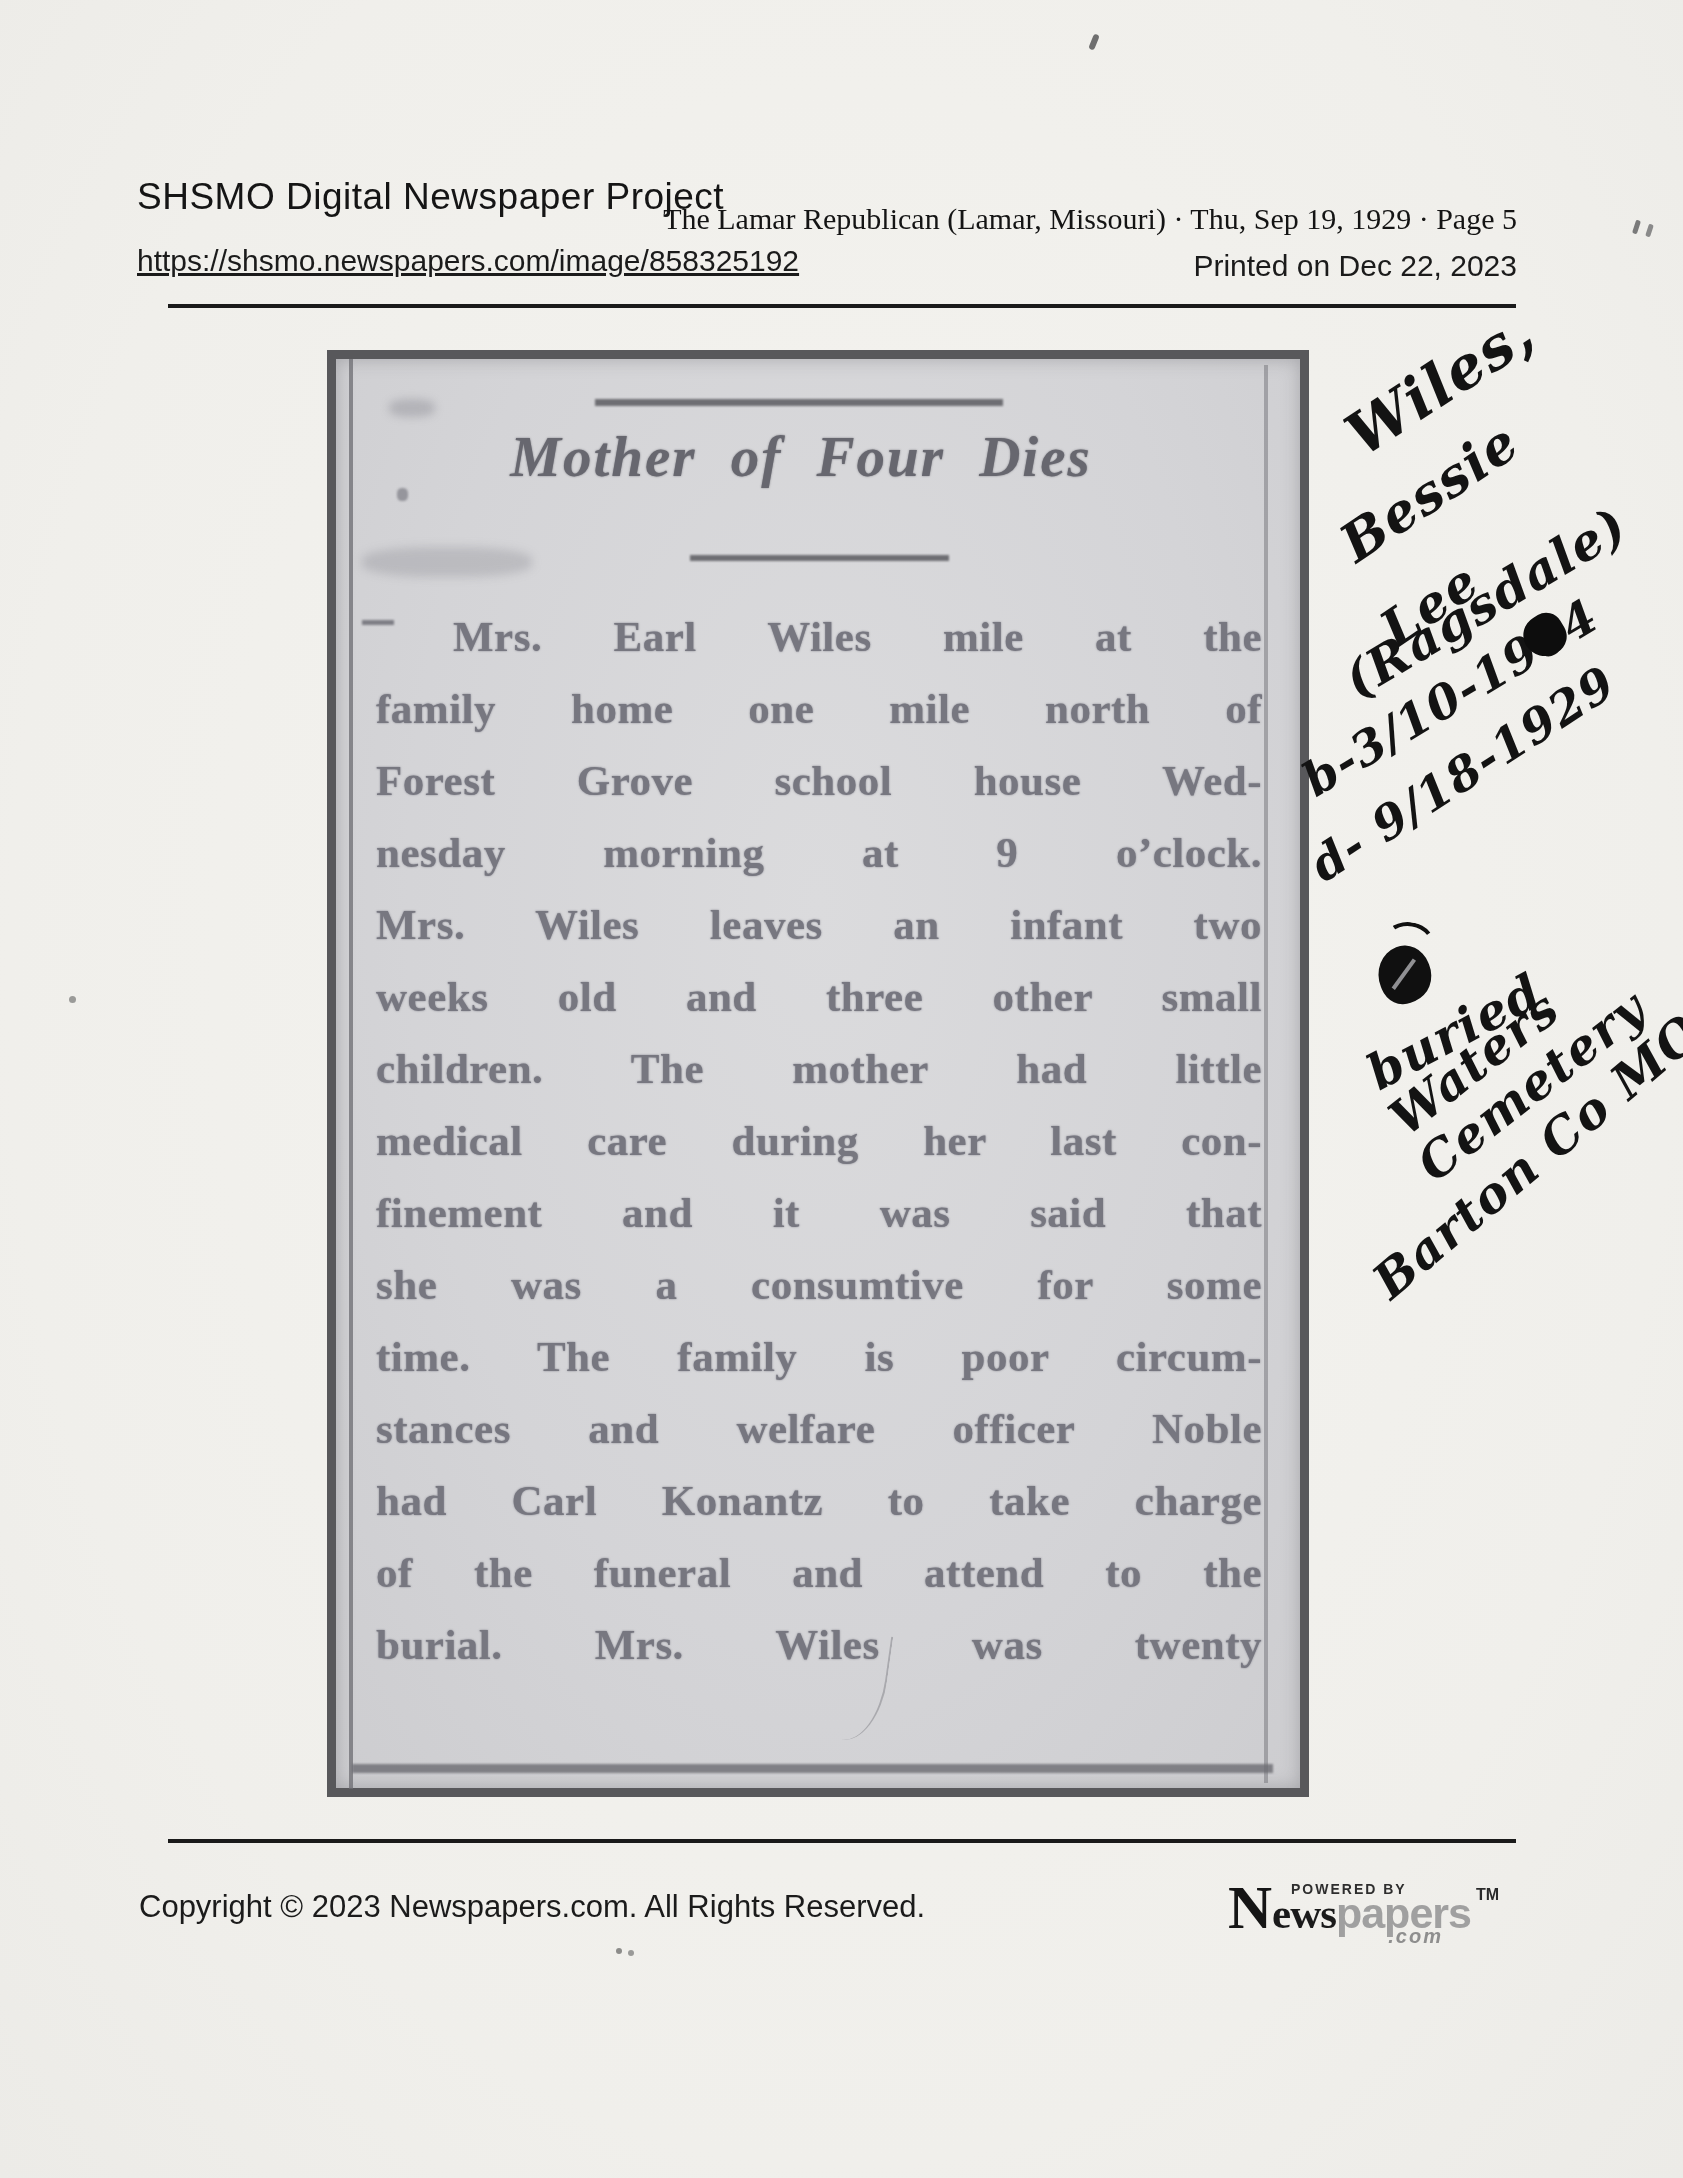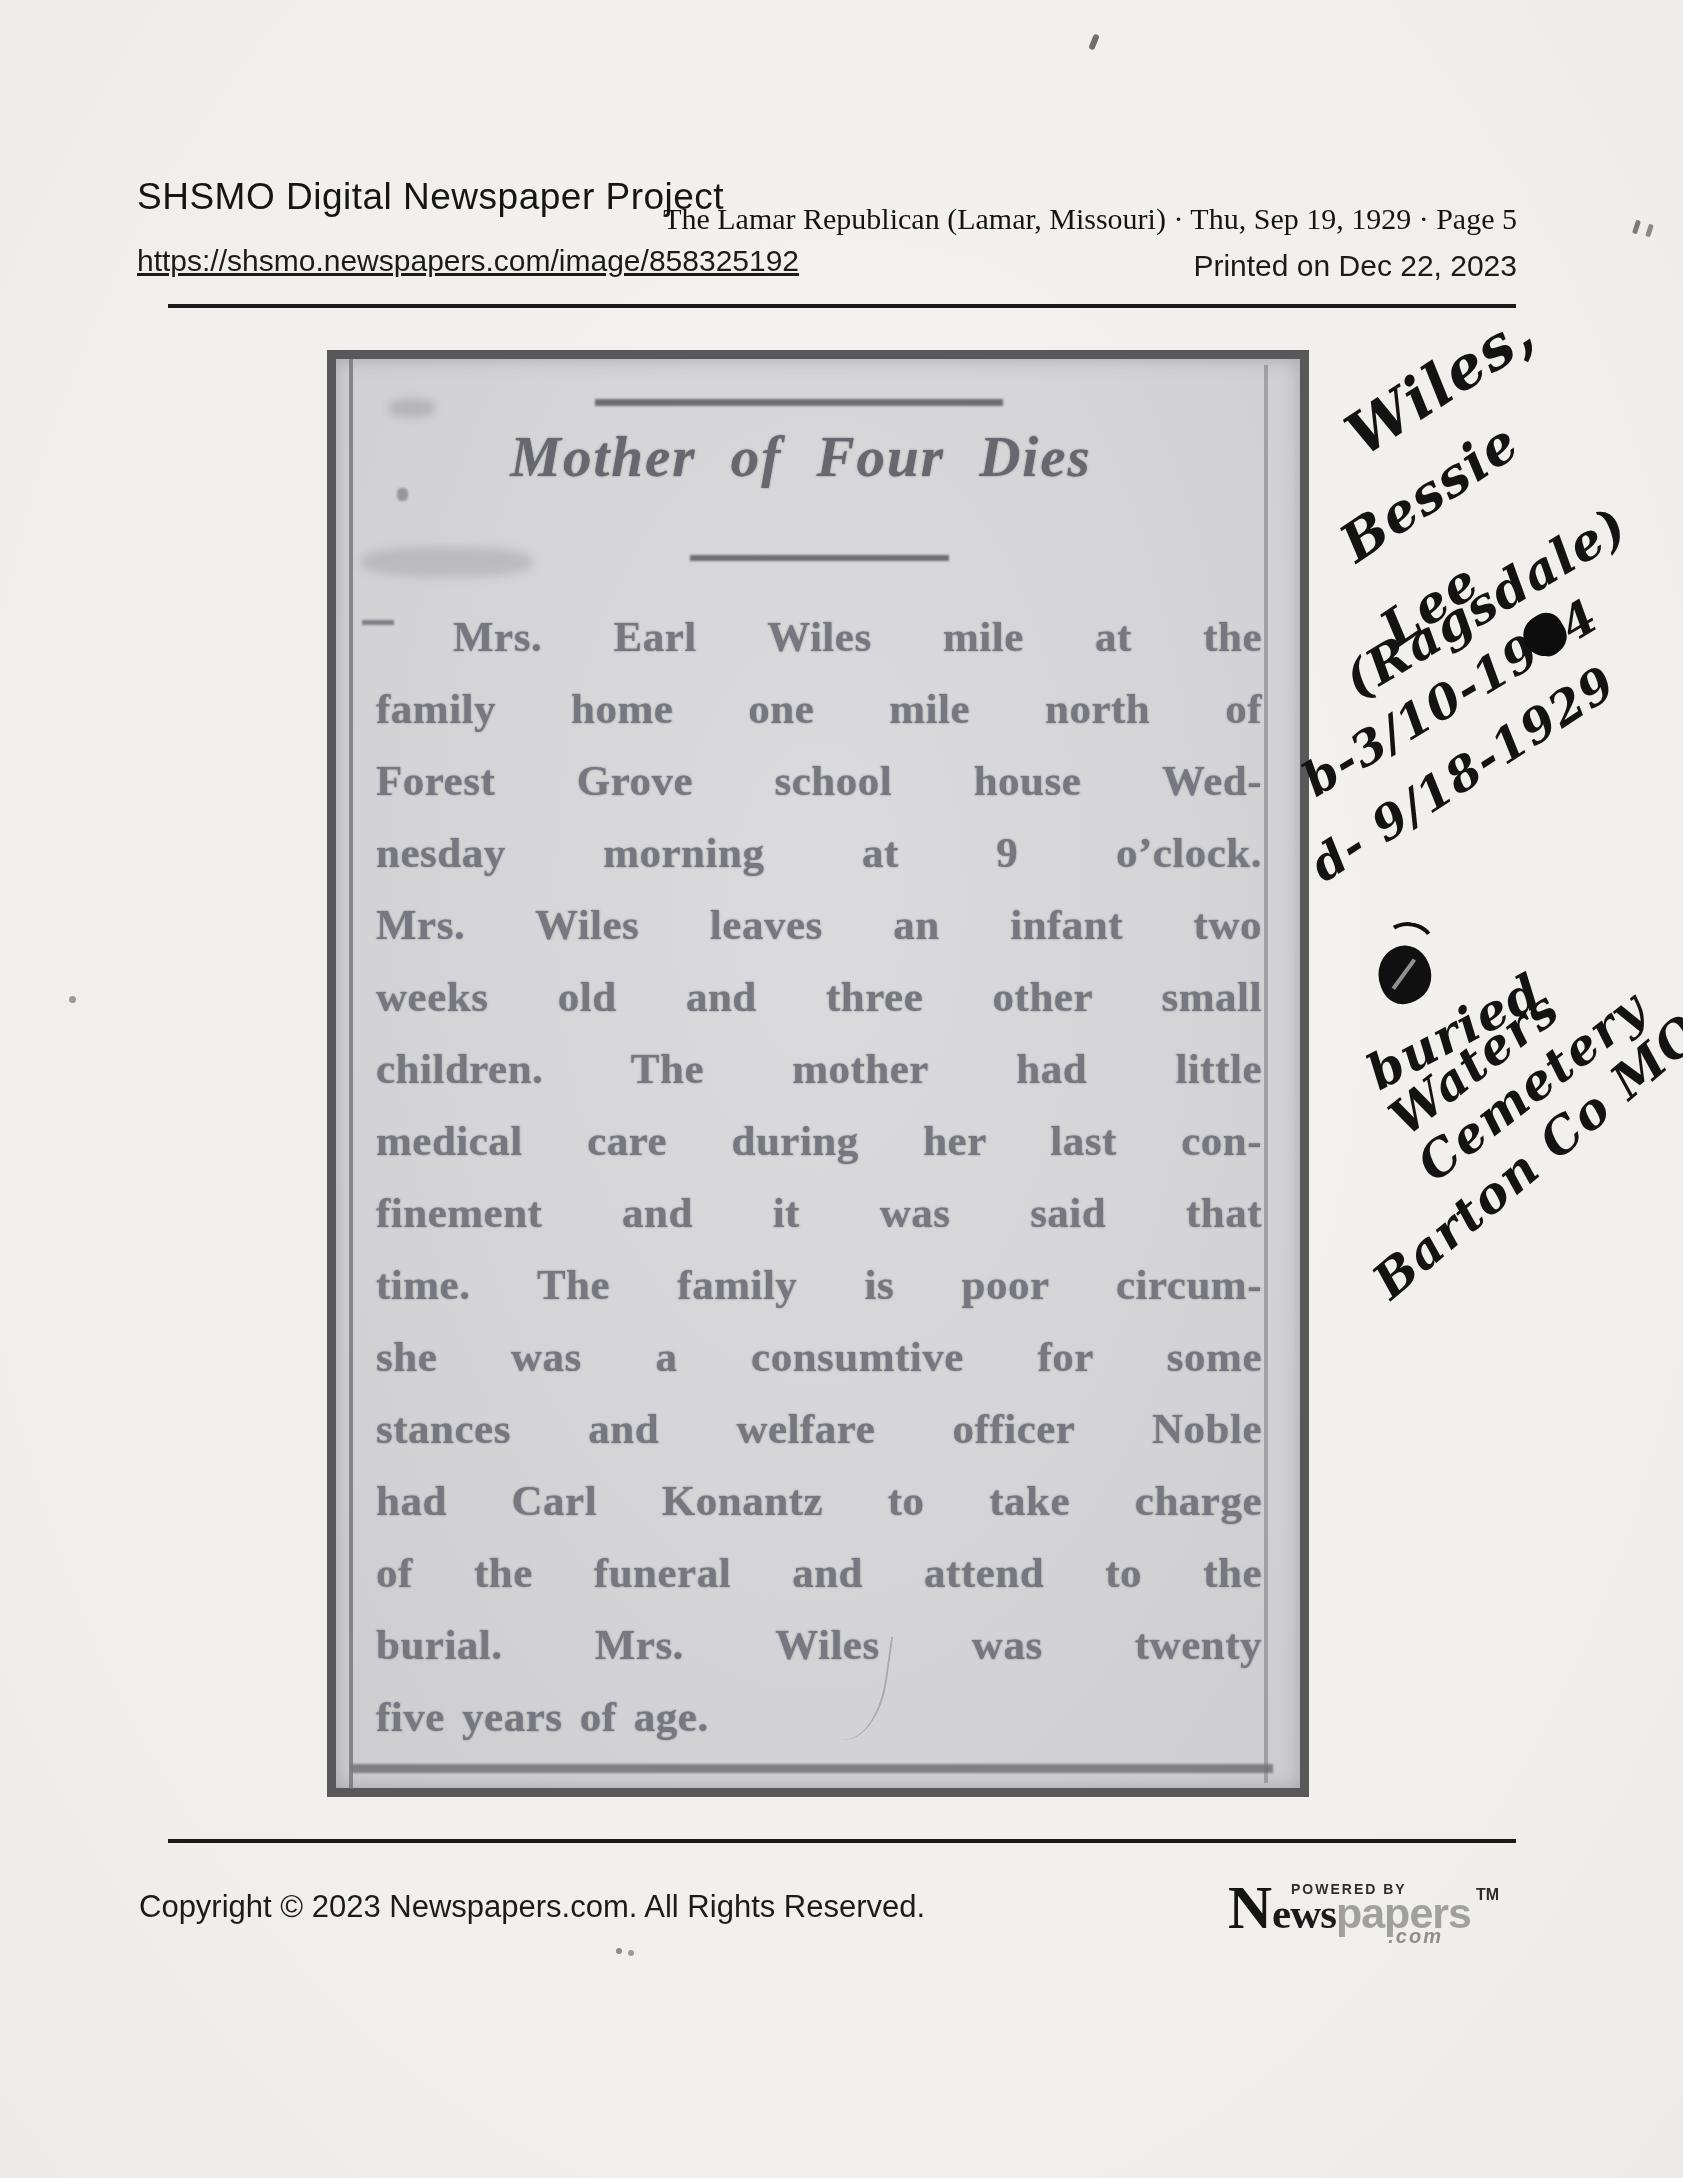--- a/index.html
+++ b/index.html
@@ -146,27 +146,26 @@
       <div class="article">
         <div class="article-line first">Mrs. Earl Wiles mile at the</div>
         <div class="article-line">family home one mile north of</div>
         <div class="article-line">Forest Grove school house Wed-</div>
         <div class="article-line">nesday morning at 9 o’clock.</div>
         <div class="article-line">Mrs. Wiles leaves an infant two</div>
         <div class="article-line">weeks old and three other small</div>
         <div class="article-line">children.  The mother had little</div>
         <div class="article-line">medical care during her last con-</div>
         <div class="article-line">finement and it was said that</div>
+        <div class="article-line">she was a consumtive for some</div>
         <div class="article-line">time. The family is poor circum-</div>
-        <div class="article-line">she was a consumtive for some</div>
         <div class="article-line">stances and welfare officer Noble</div>
         <div class="article-line">had Carl Konantz to take charge</div>
         <div class="article-line">of the funeral and attend to the</div>
         <div class="article-line">burial. Mrs. Wiles was twenty</div>
-        <div class="article-line last">five years of age.</div>
       </div>
     </div>
   </div>
 
   <div class="hand hw-surname">Wiles,</div>
   <div class="hand hw-given">Bessie</div>
   <div class="hand hw-middle">Lee</div>
   <div class="hand hw-maiden">(Ragsdale)</div>
   <div class="hand hw-birth"><span>b-3/10-19</span><span class="blot">0</span><span>4</span></div>
   <div class="hand hw-death">d- 9/18-1929</div>

